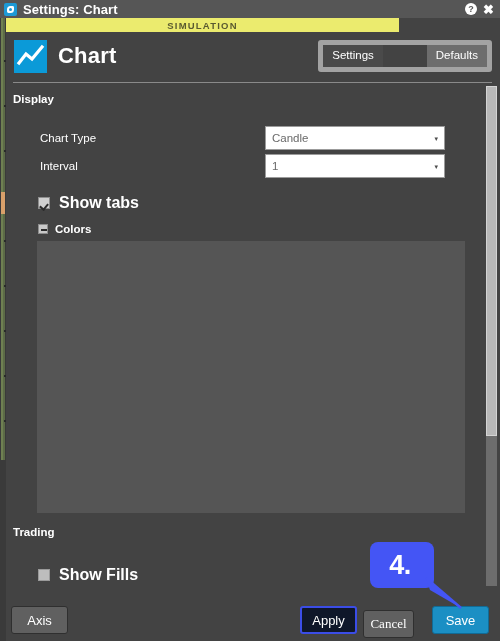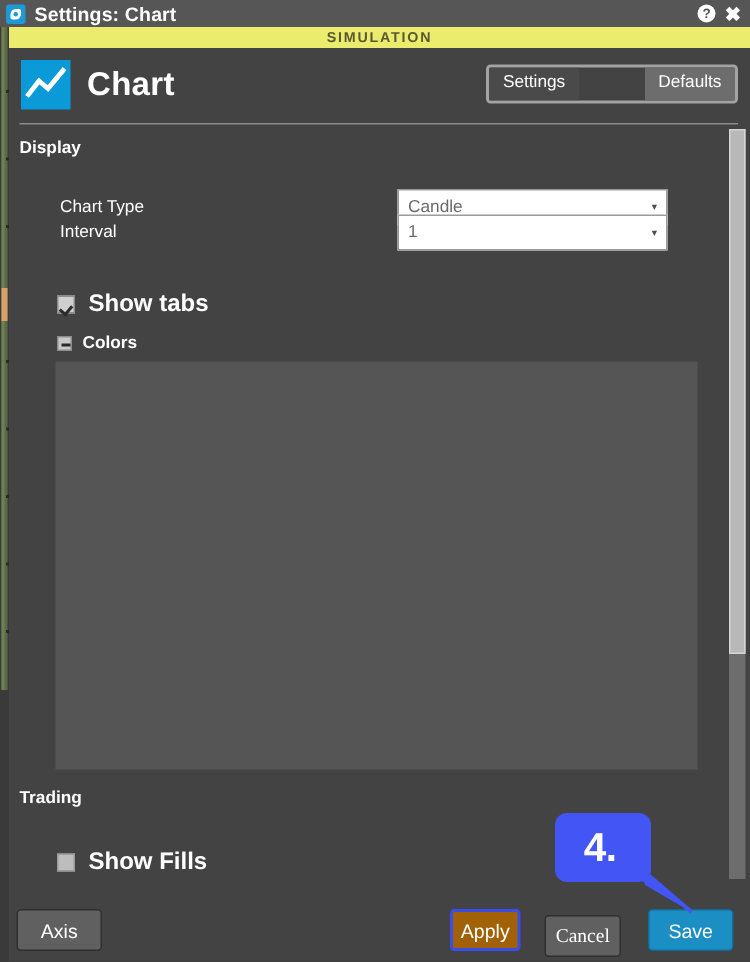--- a/index.html
+++ b/index.html
@@ -102,21 +102,21 @@
     color: #ffffff;
     font-size: 13px; font-weight: bold;
     line-height: 1;
     cursor: pointer;
     padding: 0 1px;
   }
 
   
   .simbanner {
     position: absolute; left: 6px; top: 18px;
-    width: 494px; height: 14px;
+    width: 393px; height: 14px;
     background: #ebeb6e;
     color: #5a5a30;
     font-size: 9.5px; font-weight: bold;
     letter-spacing: 1.2px;
     display: flex; align-items: center; justify-content: center;
     z-index: 18;
   }
 
   
   .dlg-head {
@@ -138,21 +138,21 @@
     color: #ffffff;
     font-size: 22px; font-weight: bold;
     margin-left: 11px;
     letter-spacing: 0.2px;
   }
   .head-toggle {
     margin-left: auto;
     display: flex;
     border-radius: 3px;
     overflow: hidden;
-    border: 2px solid #a3a3a3;
+    border: 5px solid #a3a3a3;
     text-align: center;
   }
   .seg {
     font-size: 11.5px;
     padding: 4px 9px 5px 9px;
     color: #ffffff;
     cursor: pointer;
     line-height: 1.1;
   }
   .seg.off { background: #4a4a4a; }
@@ -323,23 +323,23 @@
     border: 1px solid #2f2f2f;
     border-radius: 3px;
     color: #ffffff;
     font-size: 13px;
     display: flex; align-items: center; justify-content: center;
     cursor: pointer;
     z-index: 14;
   }
   #btn-reset  { left: 11px;  top: 606px; width: 57px; }
   #btn-apply  {
-    left: 300px; top: 606px; width: 47px;
+    left: 300px; top: 606px; width: 57px;
     border: 2px solid #3b4de8;
-    background: #a16207;
+    background: #0f172a;
   }
   #btn-cancel { left: 363px; top: 610px; width: 51px; font-family: Liberation Serif, serif; }
   #btn-save   {
     left: 432px; top: 606px; width: 57px;
     background: #1b8fc4;
     border: 1px solid #116b96;
   }
 
   
   .callout-svg {
@@ -409,21 +409,21 @@
   <div class="section-label" id="lbl-display">Display</div>
 
   <div class="field-row" style="top:126px">
     <span class="field-label">Chart Type</span>
     <div class="select">
       <span class="select-val">Candle</span>
       <span class="select-arrow">▾</span>
     </div>
   </div>
 
-  <div class="field-row" style="top:143px">
+  <div class="field-row" style="top:154px">
     <span class="field-label">Interval</span>
     <div class="select">
       <span class="select-val">1</span>
       <span class="select-arrow">▾</span>
     </div>
   </div>
 
   <div class="cb-row" style="left:38px; top:194px">
     <span class="cb checked"></span>
     <span class="cb-label">Show tabs</span>

